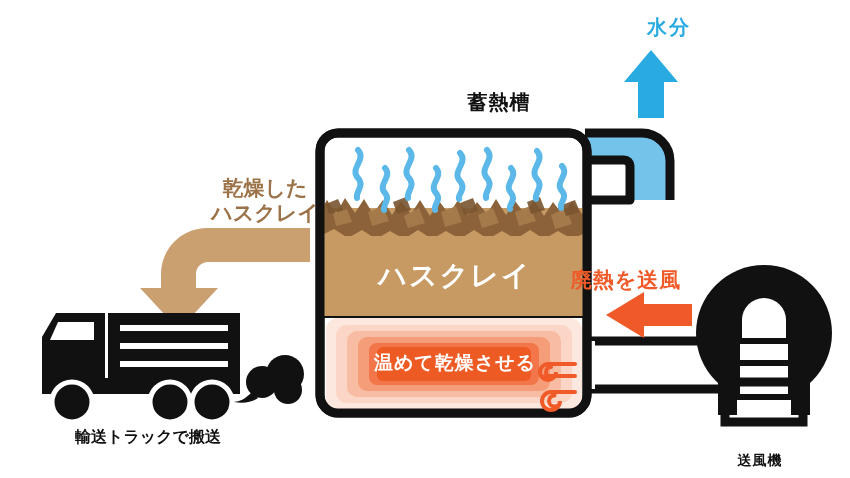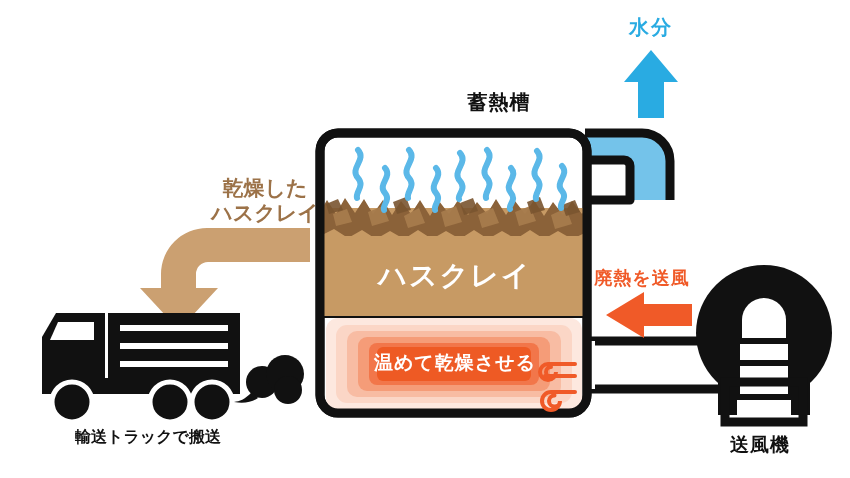--- a/index.html
+++ b/index.html
@@ -165,25 +165,25 @@
       <path d="M252 392 c-8 8 -12 9 -18 10 c10 2 18 0 24 -4 Z"></path>
     </g>
   </svg>
 
   <div class="lbl center" style="left:455px;top:91px;font-size:20px;color:#111111;letter-spacing:1px;margin-left:44px;">蓄熱槽</div>
 
   <div class="lbl center" style="left:455px;top:259px;font-size:28px;color:#FFFFFF;letter-spacing:2px;">ハスクレイ</div>
 
   <div class="lbl center" style="left:455px;top:352px;font-size:19px;color:#FFFFFF;letter-spacing:1px;">温めて乾燥させる</div>
 
-  <div class="lbl center" style="left:651px;top:16px;font-size:20px;color:#29ABE2;letter-spacing:2px;">水分</div>
+  <div class="lbl center" style="left:669px;top:16px;font-size:20px;color:#29ABE2;letter-spacing:2px;">水分</div>
 
-  <div class="lbl center" style="left:642px;top:268px;font-size:18px;color:#F05A28;letter-spacing:1px;">廃熱を送風</div>
+  <div class="lbl center" style="left:626px;top:268px;font-size:21px;color:#F05A28;letter-spacing:1px;">廃熱を送風</div>
 
-  <div class="lbl center" style="left:760px;top:434px;font-size:19px;color:#111111;letter-spacing:1px;">送風機</div>
+  <div class="lbl center" style="left:760px;top:452px;font-size:14px;color:#111111;letter-spacing:1px;">送風機</div>
 
   <div class="lbl center" style="left:265px;top:176px;font-size:21px;color:#9C7248;letter-spacing:0px;">
     <div>乾燥した</div>
     <div>ハスクレイ</div>
   </div>
 
   <div class="lbl center" style="left:148px;top:428px;font-size:16px;color:#111111;letter-spacing:0px;">輸送トラックで搬送</div>
 
 </div>
 

